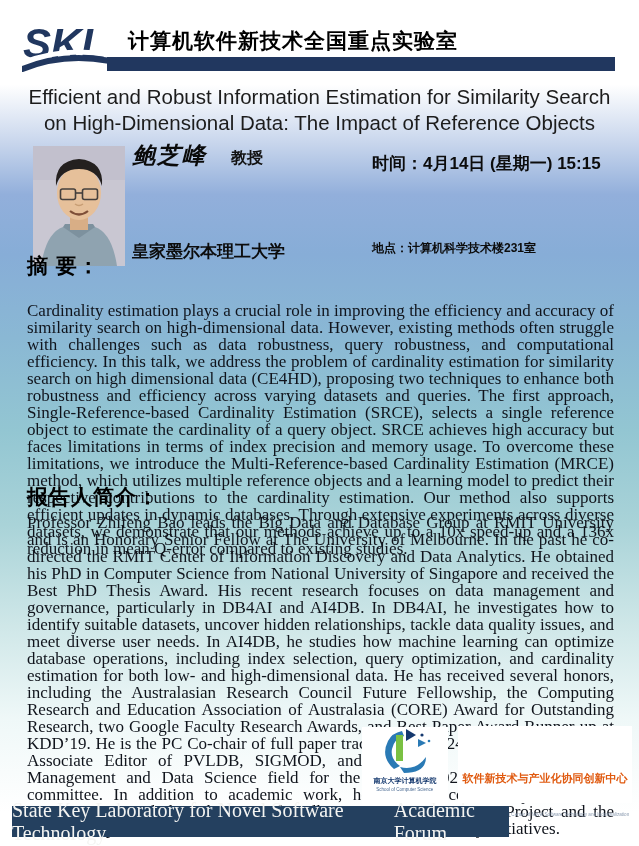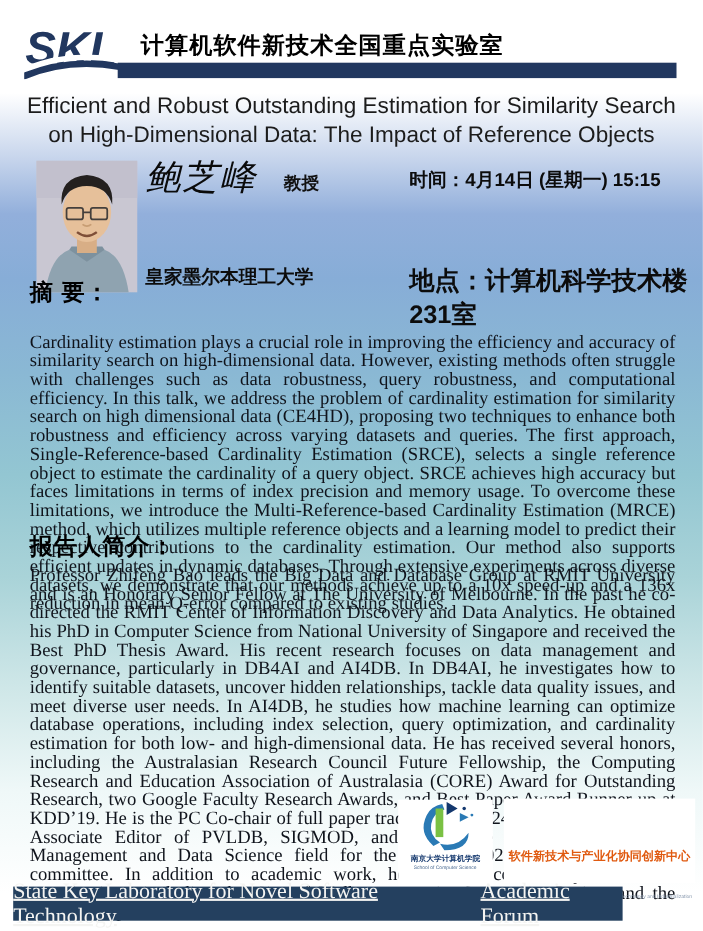--- a/index.html
+++ b/index.html
@@ -14,60 +14,60 @@
   
   .skl-logo { position:absolute; left:22px; top:18px; }
   .lab-name-cn { position:absolute; left:128px; top:27px; font-size:21px; font-weight:bold; color:#000; letter-spacing:1px; }
   .event-type-cn { position:absolute; left:508px; top:27px; font-size:21px; font-weight:bold; color:#000; letter-spacing:1px; }
   .header-bar { position:absolute; left:107px; top:57px; width:508px; height:14px; background:#21375f; }
   
   .talk-title { position:absolute; left:0; top:84px; width:639px; text-align:center; font-size:20.5px; line-height:26px; color:#1c1c1c; }
   
   .speaker-photo { position:absolute; left:33px; top:146px; width:92px; height:120px; display:block; }
   .speaker-name-row { position:absolute; left:132px; top:140px; display:flex; align-items:baseline; }
-  .speaker-name { font-family:"DejaVu Serif", serif; font-style:italic; font-weight:normal; font-size:32px; color:#0a0a0a; letter-spacing:2px; }
+  .speaker-name { font-family:"DejaVu Serif", serif; font-style:italic; font-weight:bold; font-size:23px; color:#0a0a0a; letter-spacing:2px; }
   .speaker-title { font-size:16px; font-weight:600; color:#111; margin-left:24px; }
   .time-label { position:absolute; left:372px; top:152px; font-size:17px; font-weight:600; color:#0c0c0c; }
   .affiliation { position:absolute; left:132px; top:240px; font-size:17px; font-weight:600; color:#0c0c0c; }
-  .location-label { position:absolute; left:372px; top:240px; font-size:23px; font-weight:600; color:#0c0c0c; }
+  .location-label { position:absolute; left:372px; top:240px; font-size:12px; font-weight:600; color:#0c0c0c; }
   
   .section-heading { position:absolute; left:27px; font-size:21px; font-weight:bold; color:#000; letter-spacing:1px; }
   .abstract-heading { top:252px; }
   .bio-heading { top:483px; }
   .body-text { position:absolute; left:27px; width:587px; font-family:"Liberation Serif", serif; font-size:17px; line-height:17px; text-align:justify; color:#10141c; }
   .abstract-body { top:302px; }
   .bio-body { top:514px; }
   
   .logo-card { position:absolute; background:#ffffff; display:flex; flex-direction:column; align-items:center; justify-content:flex-start; }
   .nju-card { left:362px; top:727px; width:86px; height:78px; padding-top:2px; }
   .cic-card { left:458px; top:726px; width:174px; height:77px; padding-top:19px;gap:25px; }
   .nju-name-cn { font-size:7px; font-weight:bold; color:#14386e; white-space:nowrap; margin-top:1px; }
   .nju-name-en { font-size:5px; color:#4a6a92; white-space:nowrap; transform:scale(.9); }
   .cic-name-cn { font-size:11px; font-weight:bold; color:#e05a10; white-space:nowrap; margin-top:1px; }
   .cic-name-en { font-size:4.6px; color:#8b9bb0; white-space:nowrap; margin-top:1px; }
   
-  .footer-bar { position:absolute; left:12px; top:806px; width:554px; height:31px; background:#24405f;
+  .footer-bar { position:absolute; left:12px; top:806px; width:497px; height:31px; background:#24405f;
     display:flex; align-items:center; justify-content:center; gap:26px;
-    font-family:"Liberation Serif", serif; font-size:20px; color:#f4f4f2;text-decoration:underline; }
+    font-family:"Liberation Serif", serif; font-size:20px; color:#f4f4f2; }
 </style>
 </head>
 <body>
 
 <div class="page">
 
   <svg class="skl-logo" width="86" height="54" viewBox="0 0 86 54">
     <text x="1" y="40" font-family="Liberation Sans, sans-serif" font-weight="bold" font-style="italic" font-size="42" fill="#21375f">SKL</text>
     <path d="M-2 46 Q 40 28 88 37" stroke="#ffffff" stroke-width="5" fill="none"></path>
     <path d="M-2 52 Q 40 34 88 43" stroke="#21375f" stroke-width="6" fill="none"></path>
   </svg>
   <div class="lab-name-cn">计算机软件新技术全国重点实验室</div>
   <div class="header-bar"></div>
 
   <div class="talk-title">
-    <div>Efficient and Robust Outstanding Estimation for Similarity Search</div>
+    <div>Efficient and Robust Information Estimation for Similarity Search</div>
     <div>on High-Dimensional Data: The Impact of Reference Objects</div>
   </div>
 
   <svg class="speaker-photo" viewBox="0 0 92 120">
     <rect width="92" height="120" fill="#c9c7d2"></rect>
     <rect width="92" height="34" fill="#c2c0cd"></rect>
     <path d="M8 120 Q 13 87 30 81 L 62 81 Q 79 87 84 120 Z" fill="#8fa3b0"></path>
     <path d="M30 81 L 46 92 L 62 81 L 60 78 L 32 78 Z" fill="#7d919e"></path>
     <rect x="37" y="68" width="18" height="16" fill="#d8ae86"></rect>
     <ellipse cx="46" cy="47" rx="22" ry="27" fill="#e6c09a"></ellipse>

